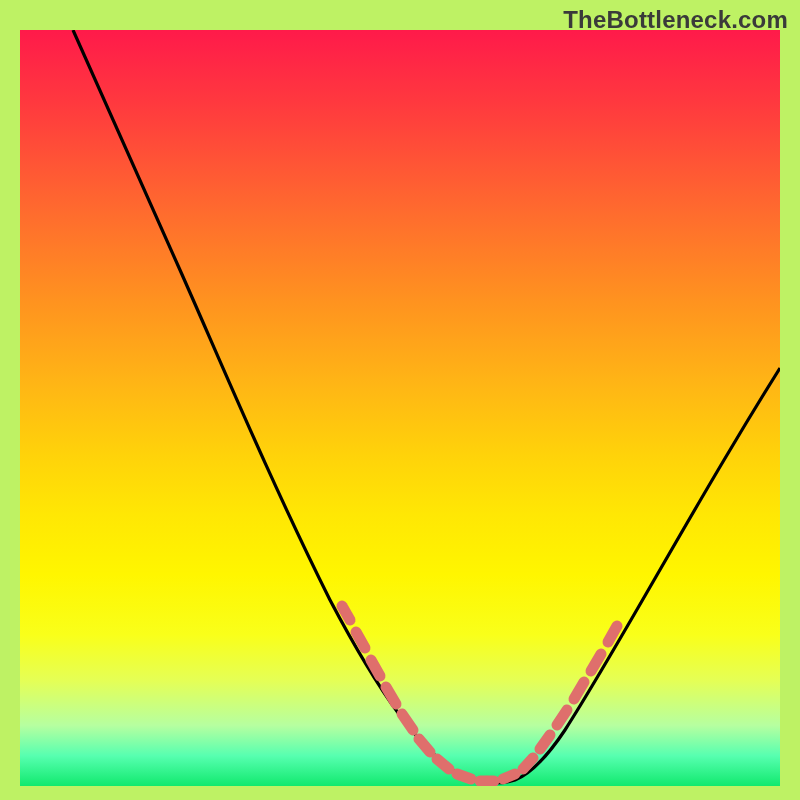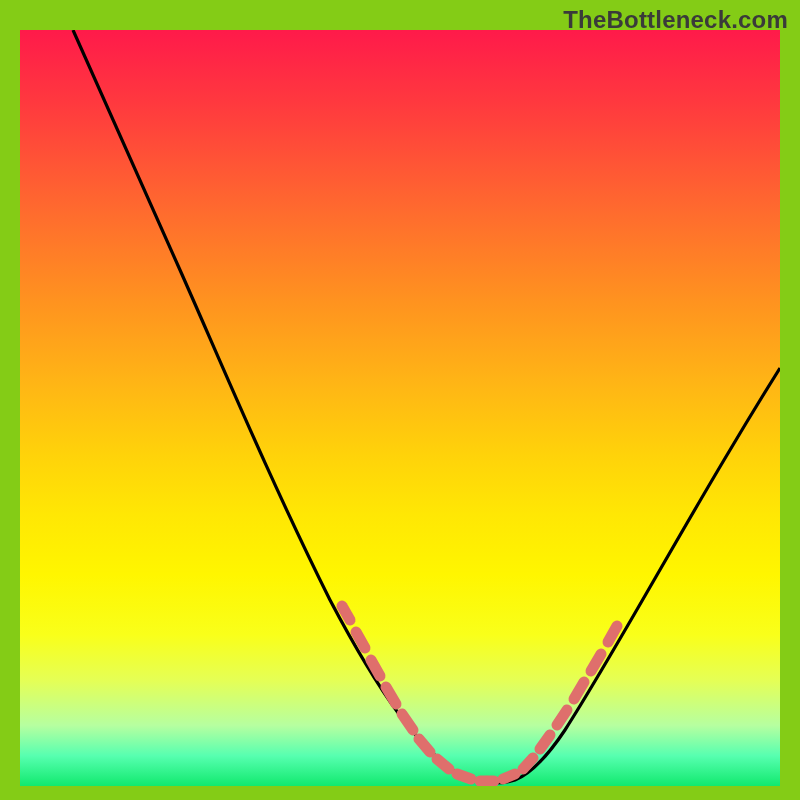--- a/index.html
+++ b/index.html
@@ -8,21 +8,21 @@
     background: #000;
     width: 800px;
     height: 800px;
     overflow: hidden;
     font-family: Arial, Helvetica, sans-serif;
   }
   .outer {
     width: 800px;
     height: 800px;
     position: relative;
-    background: #84cc16;
+    background: #bef264;
   }
   .watermark {
     position: absolute;
     top: 6px;
     right: 12px;
     color: #3a3a3a;
     font-weight: bold;
     font-size: 24px;
     letter-spacing: 0.2px;
     z-index: 5;

